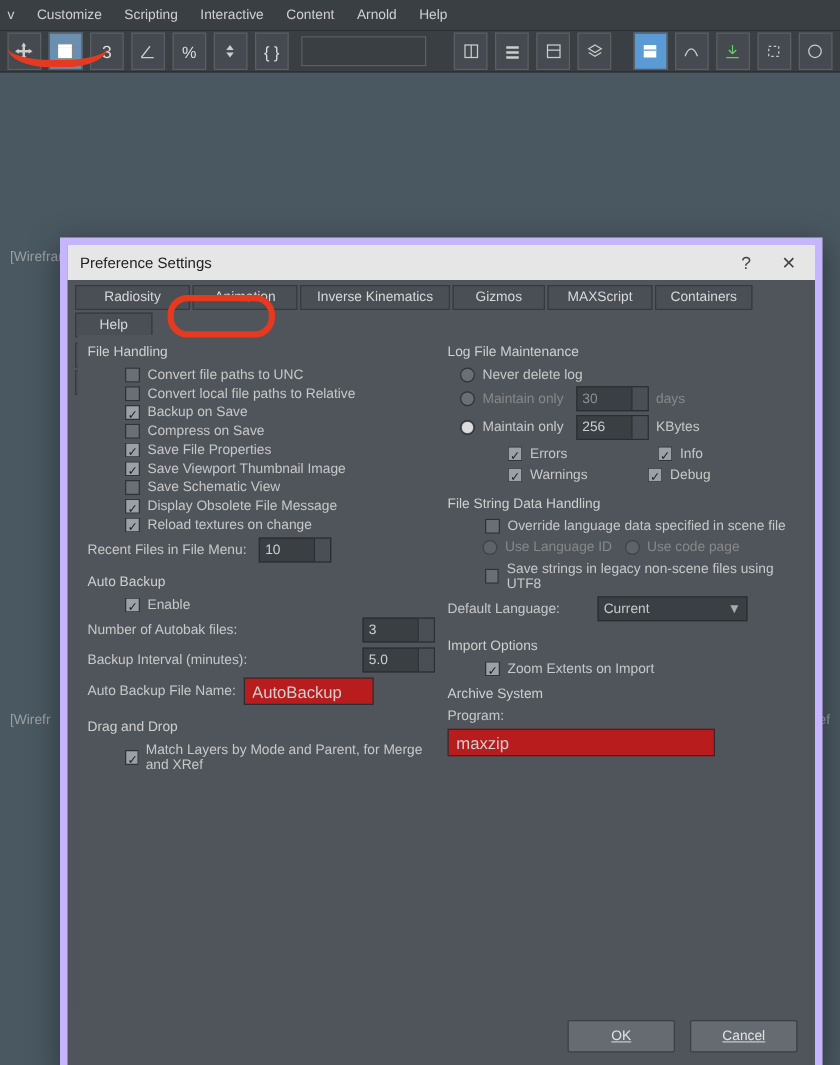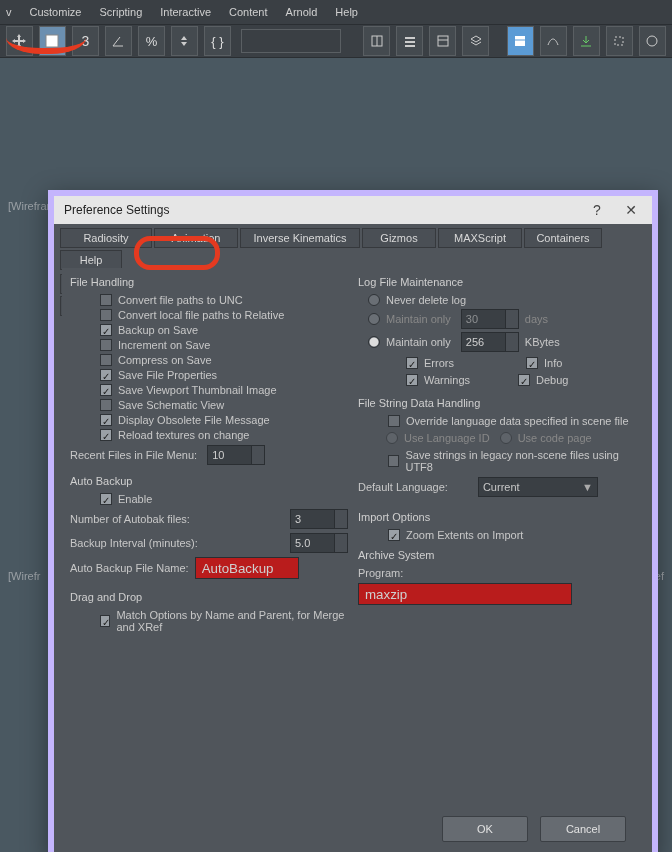--- a/index.html
+++ b/index.html
@@ -61,21 +61,21 @@
   .cb.disabled,.rb.disabled{color:#888;}
   .spin{display:inline-flex;align-items:center;width:56px;height:18px;background:#3a3f44;border:1px solid #2a2e32;margin-left:4px;}
   .spin input{flex:1;min-width:0;width:38px;background:transparent;border:0;color:#cfcfcf;font-size:11px;padding:0 4px;}
   .spin .arrows{width:12px;height:100%;border-left:1px solid #2a2e32;background:#4a4f55;}
   label.line{display:flex;align-items:center;gap:6px;margin:4px 0 2px 0;}
   .txt{height:20px;background:#b91c1c;border:1px solid #2a2e32;color:#cfcfcf;padding:0 6px;}
   .txt.wide{flex:1;width:200px;}
   .sel{display:inline-flex;align-items:center;height:18px;background:#3a3f44;border:1px solid #2a2e32;padding:0 4px;min-width:100px;}
   .sel .caret{margin-left:auto;color:#aaa;}
   .sub{margin-left:18px;}
-  .btnrow{position:absolute;right:26px;bottom:10px;display:flex;gap:12px;}
+  .btnrow{position:absolute;right:14px;bottom:10px;display:flex;gap:12px;text-decoration:underline;}
   .btn{width:84px;height:24px;line-height:24px;text-align:center;background:#666b71;border:1px solid #3b3f44;border-radius:2px;color:#e2e2e2;cursor:default;}
 </style>
 </head>
 <body>
 
 <div class="app">
 
   <div class="menubar">
     <span class="mi">v</span>
     <span class="mi">Customize</span>
@@ -212,24 +212,20 @@
           <label class="cb">
               <input type="checkbox" style="">
               <span>Convert local file paths to Relative</span>
             </label>
           <label class="cb">
               <input type="checkbox" checked="" style="">
               <span>Backup on Save</span>
             </label>
           <label class="cb">
               <input type="checkbox" style="">
-              <span>Increment on Save</span>
-            </label>
-          <label class="cb">
-              <input type="checkbox" style="">
               <span>Compress on Save</span>
             </label>
           <label class="cb">
               <input type="checkbox" checked="" style="">
               <span>Save File Properties</span>
             </label>
           <label class="cb">
               <input type="checkbox" checked="" style="">
               <span>Save Viewport Thumbnail Image</span>
             </label>
@@ -275,21 +271,21 @@
               </span>
           </label>
           <label class="line">
             <span>Auto Backup File Name:</span>
             <input class="txt" style="width: 90px;" value="AutoBackup">
           </label>
 
           <div class="group-title" style="margin-top:12px">Drag and Drop</div>
           <label class="cb">
               <input type="checkbox" checked="" style="">
-              <span>Match Options by Name and Parent, for Merge and XRef</span>
+              <span>Match Layers by Mode and Parent, for Merge and XRef</span>
             </label>
         </div>
 
         <div class="col">
           <div class="group-title">Log File Maintenance</div>
           <label class="rb">
               <input type="radio" name="logm" style="">
               <span>Never delete log</span>
             </label>
           <label class="rb disabled">

